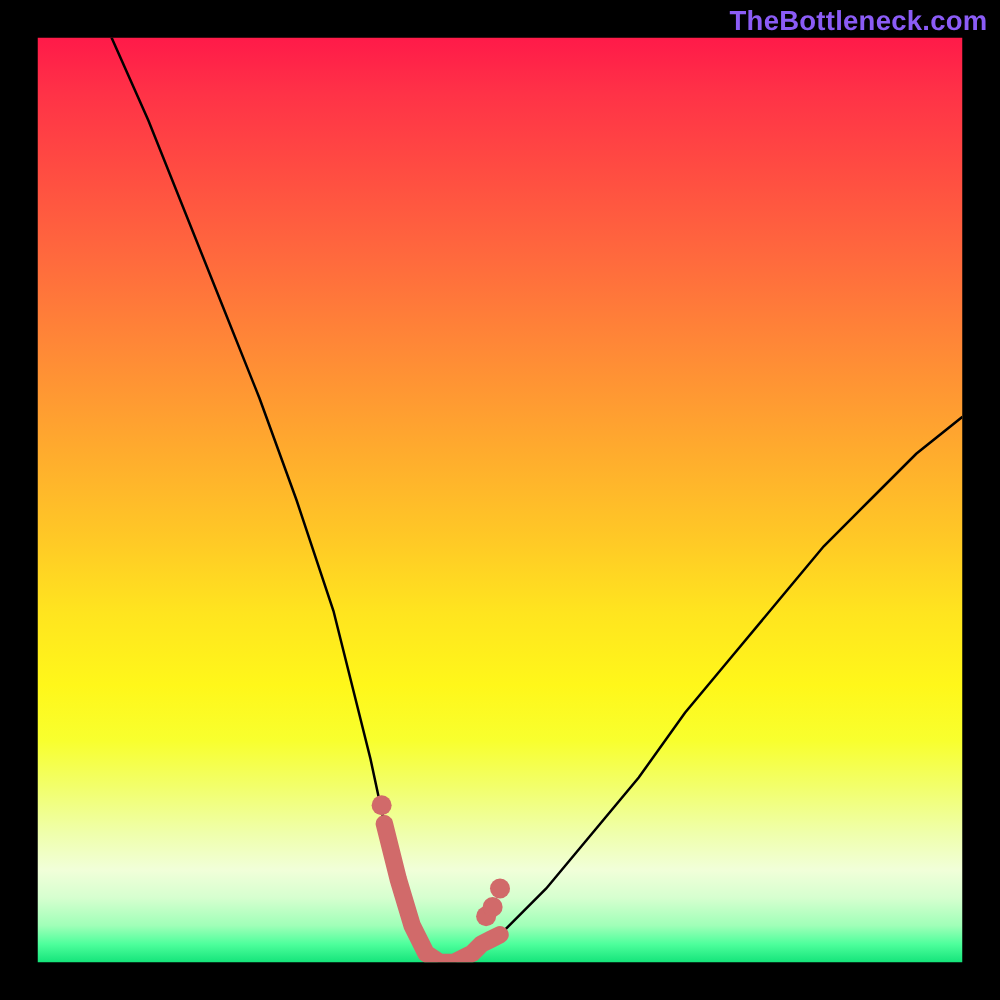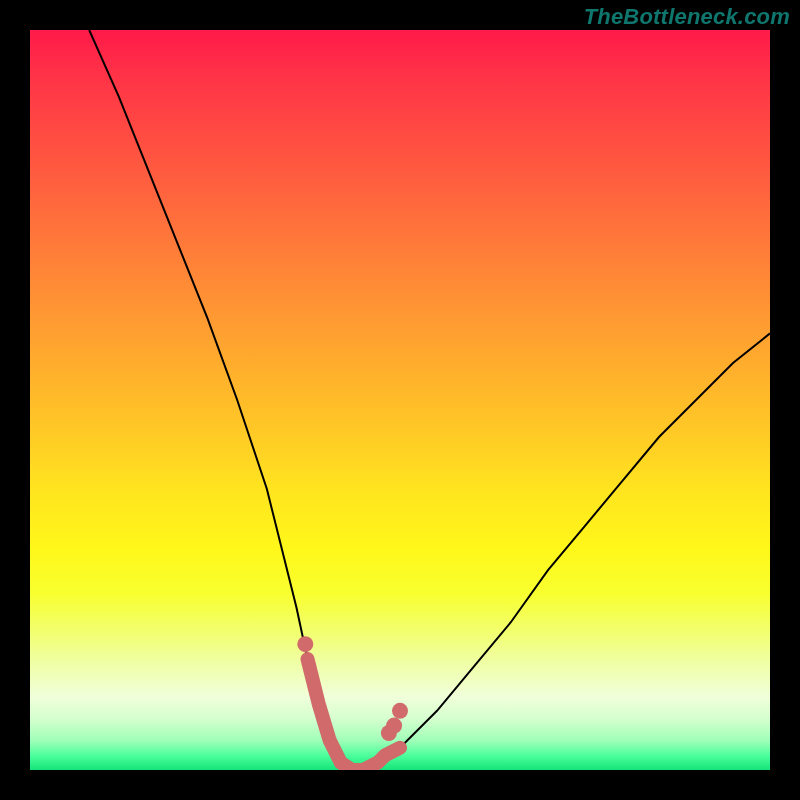--- a/index.html
+++ b/index.html
@@ -14,26 +14,25 @@
   .frame {
     position: relative;
     width: 800px;
     height: 800px;
     background: #000;
   }
   .watermark {
     position: absolute;
     top: 4px;
     right: 10px;
-    color: #0f766e;
+    color: #8b5cf6;
     font-size: 22px;
     font-weight: 600;
     letter-spacing: 0.2px;
     user-select: none;
-    font-style: italic;
   }
   .plot-area {
     position: absolute;
     left: 30px;
     top: 30px;
     width: 740px;
     height: 740px;
     overflow: hidden;
   }
   .gradient {

